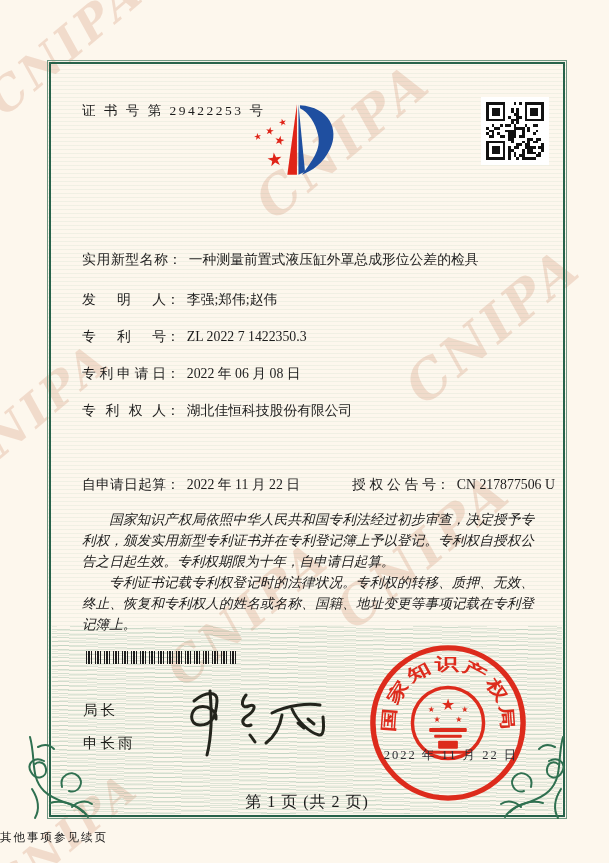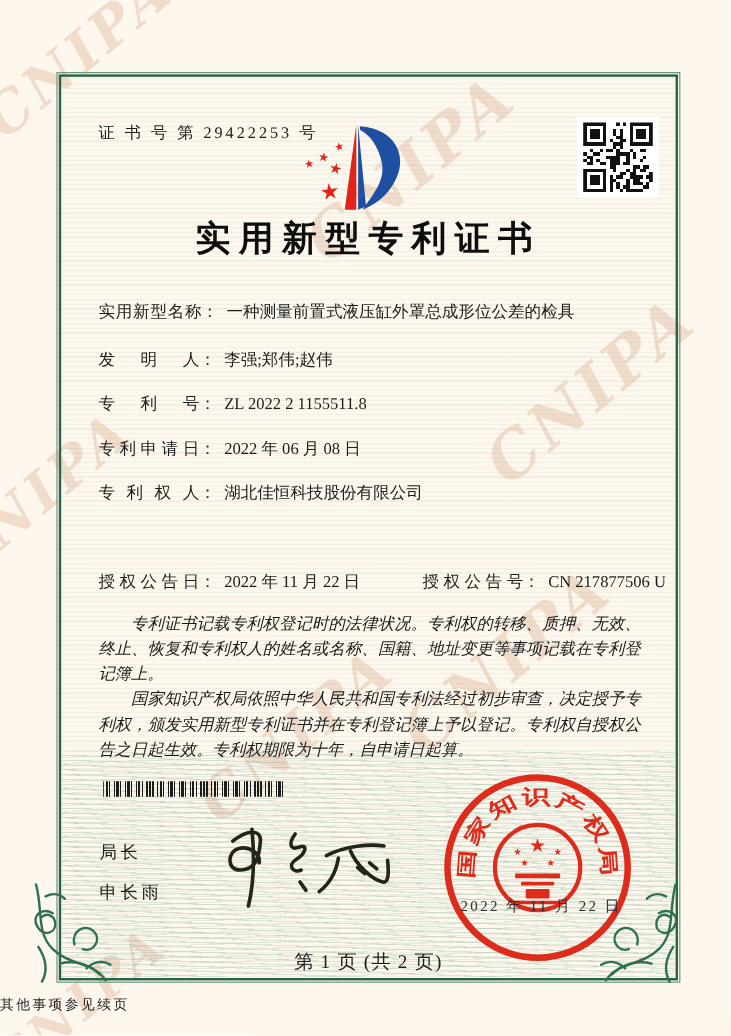--- a/index.html
+++ b/index.html
@@ -233,45 +233,44 @@
         <path d="M51 14 C80 16 90 38 81 57 C74 72 63 79 53 83 C63 69 72 58 69 44 C66.5 31 59 21 51 17 Z" fill="#1f4fa0"></path>
 
         <text x="34" y="34" font-size="9" text-anchor="middle" fill="#e02418" transform="rotate(-15 34 31)">★</text>
         <text x="21" y="43" font-size="10" text-anchor="middle" fill="#e02418" transform="rotate(10 21 40)">★</text>
         <text x="9" y="48" font-size="9" text-anchor="middle" fill="#e02418" transform="rotate(-10 9 44)">★</text>
         <text x="31" y="53" font-size="12" text-anchor="middle" fill="#e02418" transform="rotate(12 31 49)">★</text>
         <text x="26" y="74" font-size="18" text-anchor="middle" fill="#e02418" transform="rotate(-8 26 68)">★</text>
       </svg>
     </div>
 
-    <div class="title">实用新型专利证书</div>
 
     <div class="row" style="top:190px;width:480px;">
       <span class="lab" style="width:86px">实用新型名称</span><span>：</span><span class="val">一种测量前置式液压缸外罩总成形位公差的检具</span>
     </div>
     <div class="row" style="top:230px;">
       <span class="lab">发明人</span><span>：</span><span class="val">李强;郑伟;赵伟</span>
     </div>
     <div class="row" style="top:267px;">
-      <span class="lab">专利号</span><span>：</span><span class="val">ZL 2022 2 1155511.8</span>
+      <span class="lab">专利号</span><span>：</span><span class="val">ZL 2022 7 1422350.3</span>
     </div>
     <div class="row" style="top:304px;">
       <span class="lab">专利申请日</span><span>：</span><span class="val">2022 年 06 月 08 日</span>
     </div>
     <div class="row" style="top:341px;">
       <span class="lab">专利权人</span><span>：</span><span class="val">湖北佳恒科技股份有限公司</span>
     </div>
     <div class="row" style="top:415px;width:470px;">
-      <span class="row2lab">授权公告日</span><span>：</span><span class="val">2022 年 11 月 22 日</span>
+      <span class="row2lab">自申请日起算</span><span>：</span><span class="val">2022 年 11 月 22 日</span>
       <span class="grant2"><span class="row2lab">授权公告号</span><span>：</span><span class="val">CN 217877506 U</span></span>
     </div>
 
     <div class="body-text">
+      <p>国家知识产权局依照中华人民共和国专利法经过初步审查，决定授予专利权，颁发实用新型专利证书并在专利登记簿上予以登记。专利权自授权公告之日起生效。专利权期限为十年，自申请日起算。</p>
       <p>专利证书记载专利权登记时的法律状况。专利权的转移、质押、无效、终止、恢复和专利权人的姓名或名称、国籍、地址变更等事项记载在专利登记簿上。</p>
-      <p>国家知识产权局依照中华人民共和国专利法经过初步审查，决定授予专利权，颁发实用新型专利证书并在专利登记簿上予以登记。专利权自授权公告之日起生效。专利权期限为十年，自申请日起算。</p>
     </div>
 
     <div class="barcode"></div>
 
     <div class="director">
       <div>局长</div>
       <div>申长雨</div>
     </div>
 
     <div class="signature">

